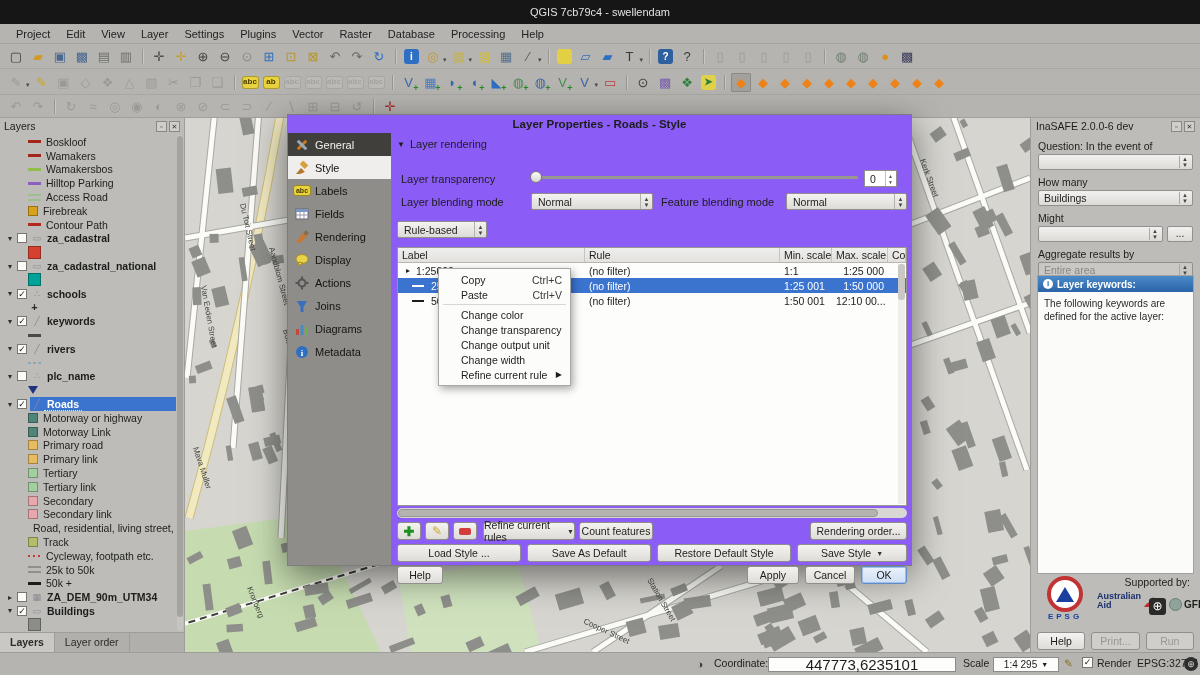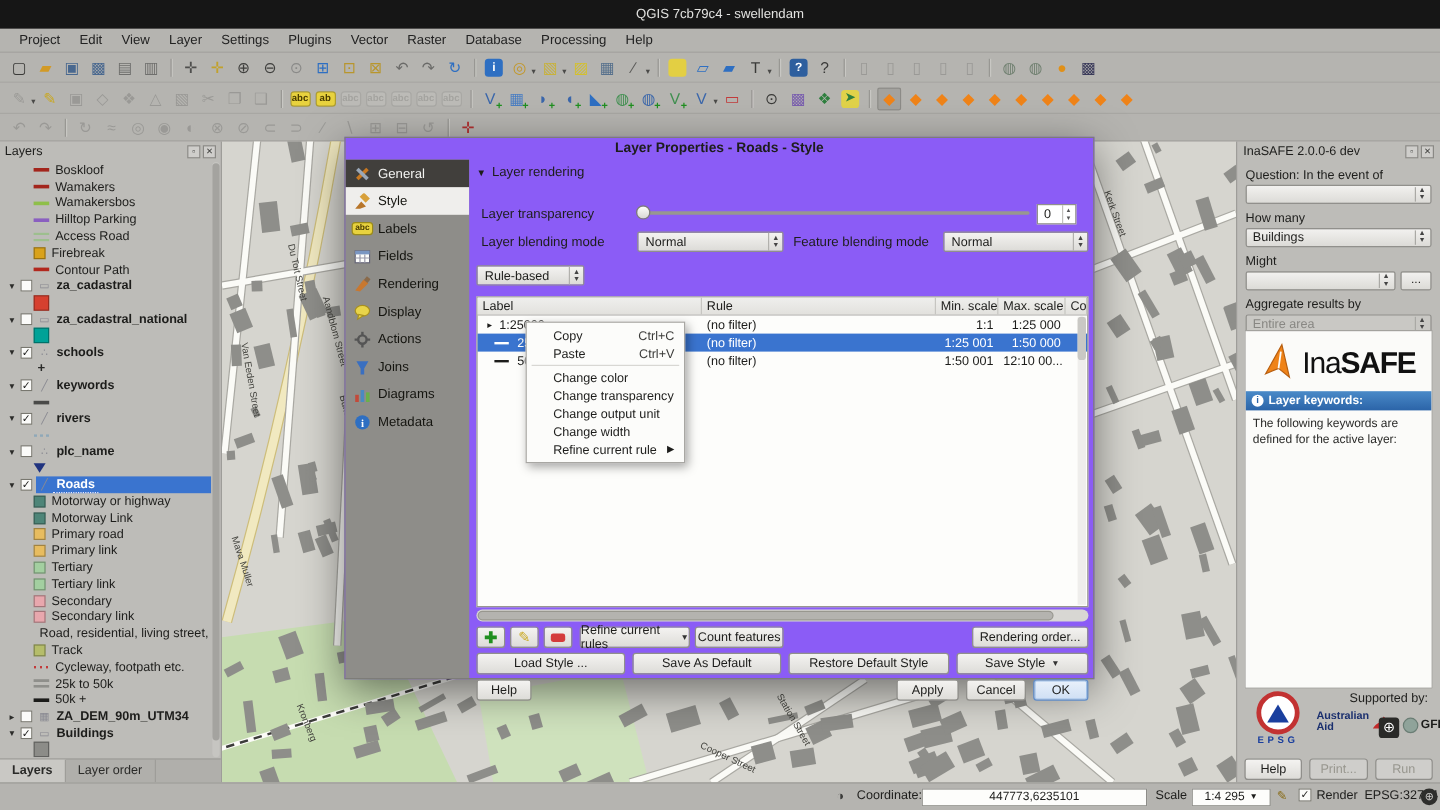--- a/index.html
+++ b/index.html
@@ -145,21 +145,21 @@
                    justify-content:center;font-size:6px;color:#444;border-left:1px solid #b2b1ad}
   .dcombo .stepper::before{content:"▲"}
   .dcombo .stepper::after{content:"▼"}
   .rtable{position:absolute;left:6px;top:114px;width:510px;height:259px;background:#fdfdfb;border:1px solid #98978f}
   .rthead{display:flex;height:15px;background:linear-gradient(#efefed,#e2e1dd);border-bottom:1px solid #b8b7b3;
           font-size:10.5px;color:#1d1d1b}
   .rthead span{padding:1px 4px;border-right:1px solid #c6c5c1;overflow:hidden;white-space:nowrap}
   .rtrow{display:flex;height:15px;font-size:10.5px;align-items:center}
   .rtrow.sel{background:#3a74cf;color:#fff}
   .rtrow span{padding:0 4px;overflow:hidden;white-space:nowrap}
-  .col0{width:187px}.col1{width:195px}.col2{width:52px;text-align:right}.col3{width:56px;text-align:right}.col4{flex:1}
+  .col0{width:187px}.col1{width:195px}.col2{width:52px;text-align:left}.col3{width:56px;text-align:right}.col4{flex:1}
   .rtrow .exp{width:10px;font-size:8px;padding:0 0 0 4px}
   .rtrow .ind{width:10px}
   .rtrow .rchip{width:12px;height:2px;margin-right:3px;flex:none}
   .tvscroll{position:absolute;right:1px;top:16px;bottom:1px;width:7px;background:#efeeec}
   .tvscroll .th{position:absolute;top:0;left:0;width:7px;height:36px;background:#c9c8c4;border-radius:3px}
   .hscroll{position:absolute;left:6px;top:375px;width:510px;height:10px;background:#d8d7d3;border-radius:5px}
   .hscroll .th{position:absolute;left:1px;top:1px;width:480px;height:8px;background:#b4b3af;border-radius:4px;
                border:1px solid #98978f}
   .ftr-btn{position:absolute;height:18px}
   .sym-btn{width:24px}
@@ -174,21 +174,21 @@
   .ctx-item{height:15px;display:flex;align-items:center;padding:0 8px 0 22px;color:#1d1d1b}
   .ctx-item .sc{margin-left:auto;color:#3a3a38}
   .ctx-item .sub{margin-left:auto;font-size:8px}
   .ctx-sep{height:1px;background:#d8d7d3;margin:2px 4px}
 
   
   .statusbar{position:absolute;left:0;bottom:0;width:1200px;height:23px;background:#b5b4b0;
              border-top:1px solid #9e9d99;font-size:10.5px;z-index:6}
   .statusbar .abs{position:absolute;top:4px}
   .coordfield{left:768px;width:188px;height:15px;background:#fdfdfb;border:1px solid #8d8c88;text-align:center;
-              font-size:10px;line-height:13px}
+              font-size:15px;line-height:13px}
   .scalecombo{left:993px;width:66px;height:15px;background:#fdfdfb;border:1px solid #8d8c88;display:flex;
               align-items:center;justify-content:center;gap:4px;font-size:10px}
   .sb-cb{left:1082px;width:11px;height:11px;top:6px;background:#fbfbf9;border:1px solid #78776f;font-size:9px;
          line-height:9px;text-align:center}
   .crs-circ{left:1184px;top:4px;width:14px;height:14px;border-radius:50%;background:#2e2e2c;color:#cfcecb;
             font-size:9px;text-align:center;line-height:14px}
 </style>
 </head>
 <body>
 
@@ -701,29 +701,20 @@
       </div>
     <div class="dots-btn">...</div>
   </div>
   <div class="ilabel">Aggregate results by</div>
   <div class="gtkcombo disabled">
     <span>Entire area</span>
     <span class="stepper"></span>
   </div>
 
   <div class="iwhite">
-    <div class="ilogo">
-      <svg width="30" height="36">
-        <g transform="rotate(8 15 18)">
-          <path d="M15,2 L25,28 L15,22 L5,28 Z" fill="#ef8318" stroke="#b85f10" stroke-width="1"></path>
-          <line x1="15" y1="8" x2="15" y2="22" stroke="#fbfbf9" stroke-width="1.5"></line>
-        </g>
-      </svg>
-      <span class="txt"><span>Ina</span><b>SAFE</b></span>
-    </div>
     <div class="kwhead">
       <span class="i">i</span>
       <span>Layer keywords:</span>
     </div>
     <div class="kwbody">
       <span>The following keywords are defined for the active layer:</span>
     </div>
   </div>
 
   <div class="isupport">

